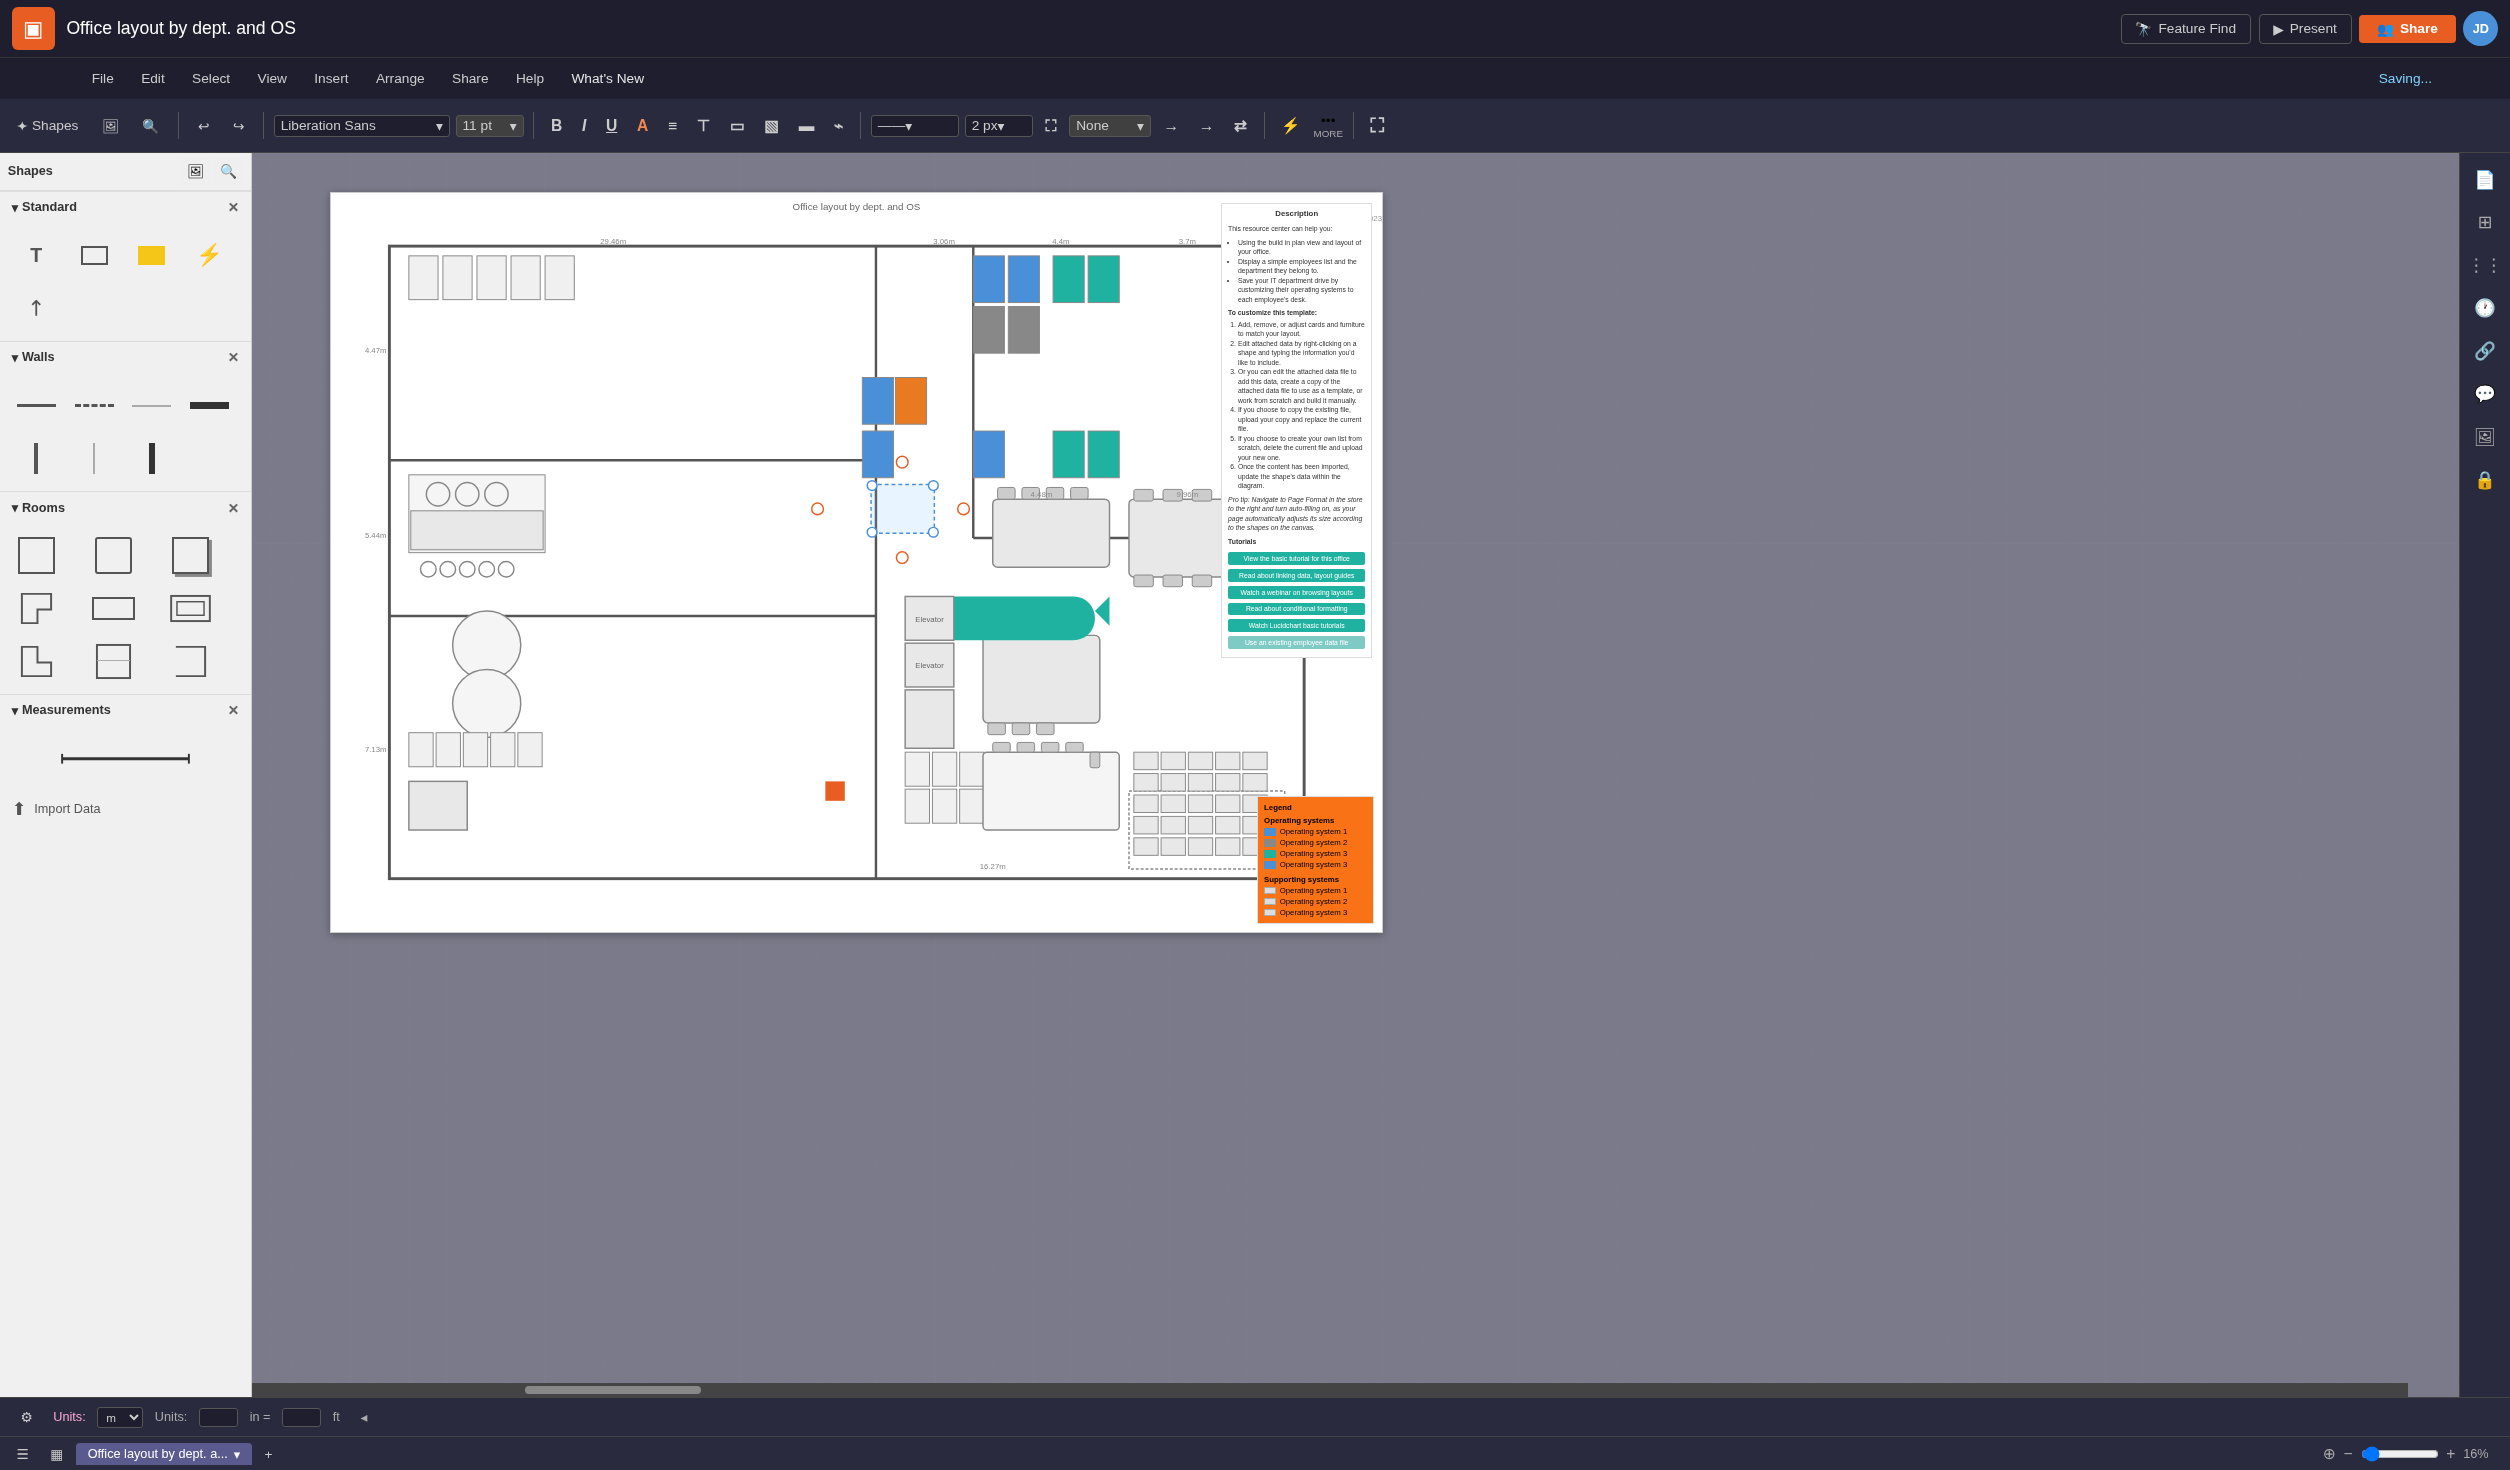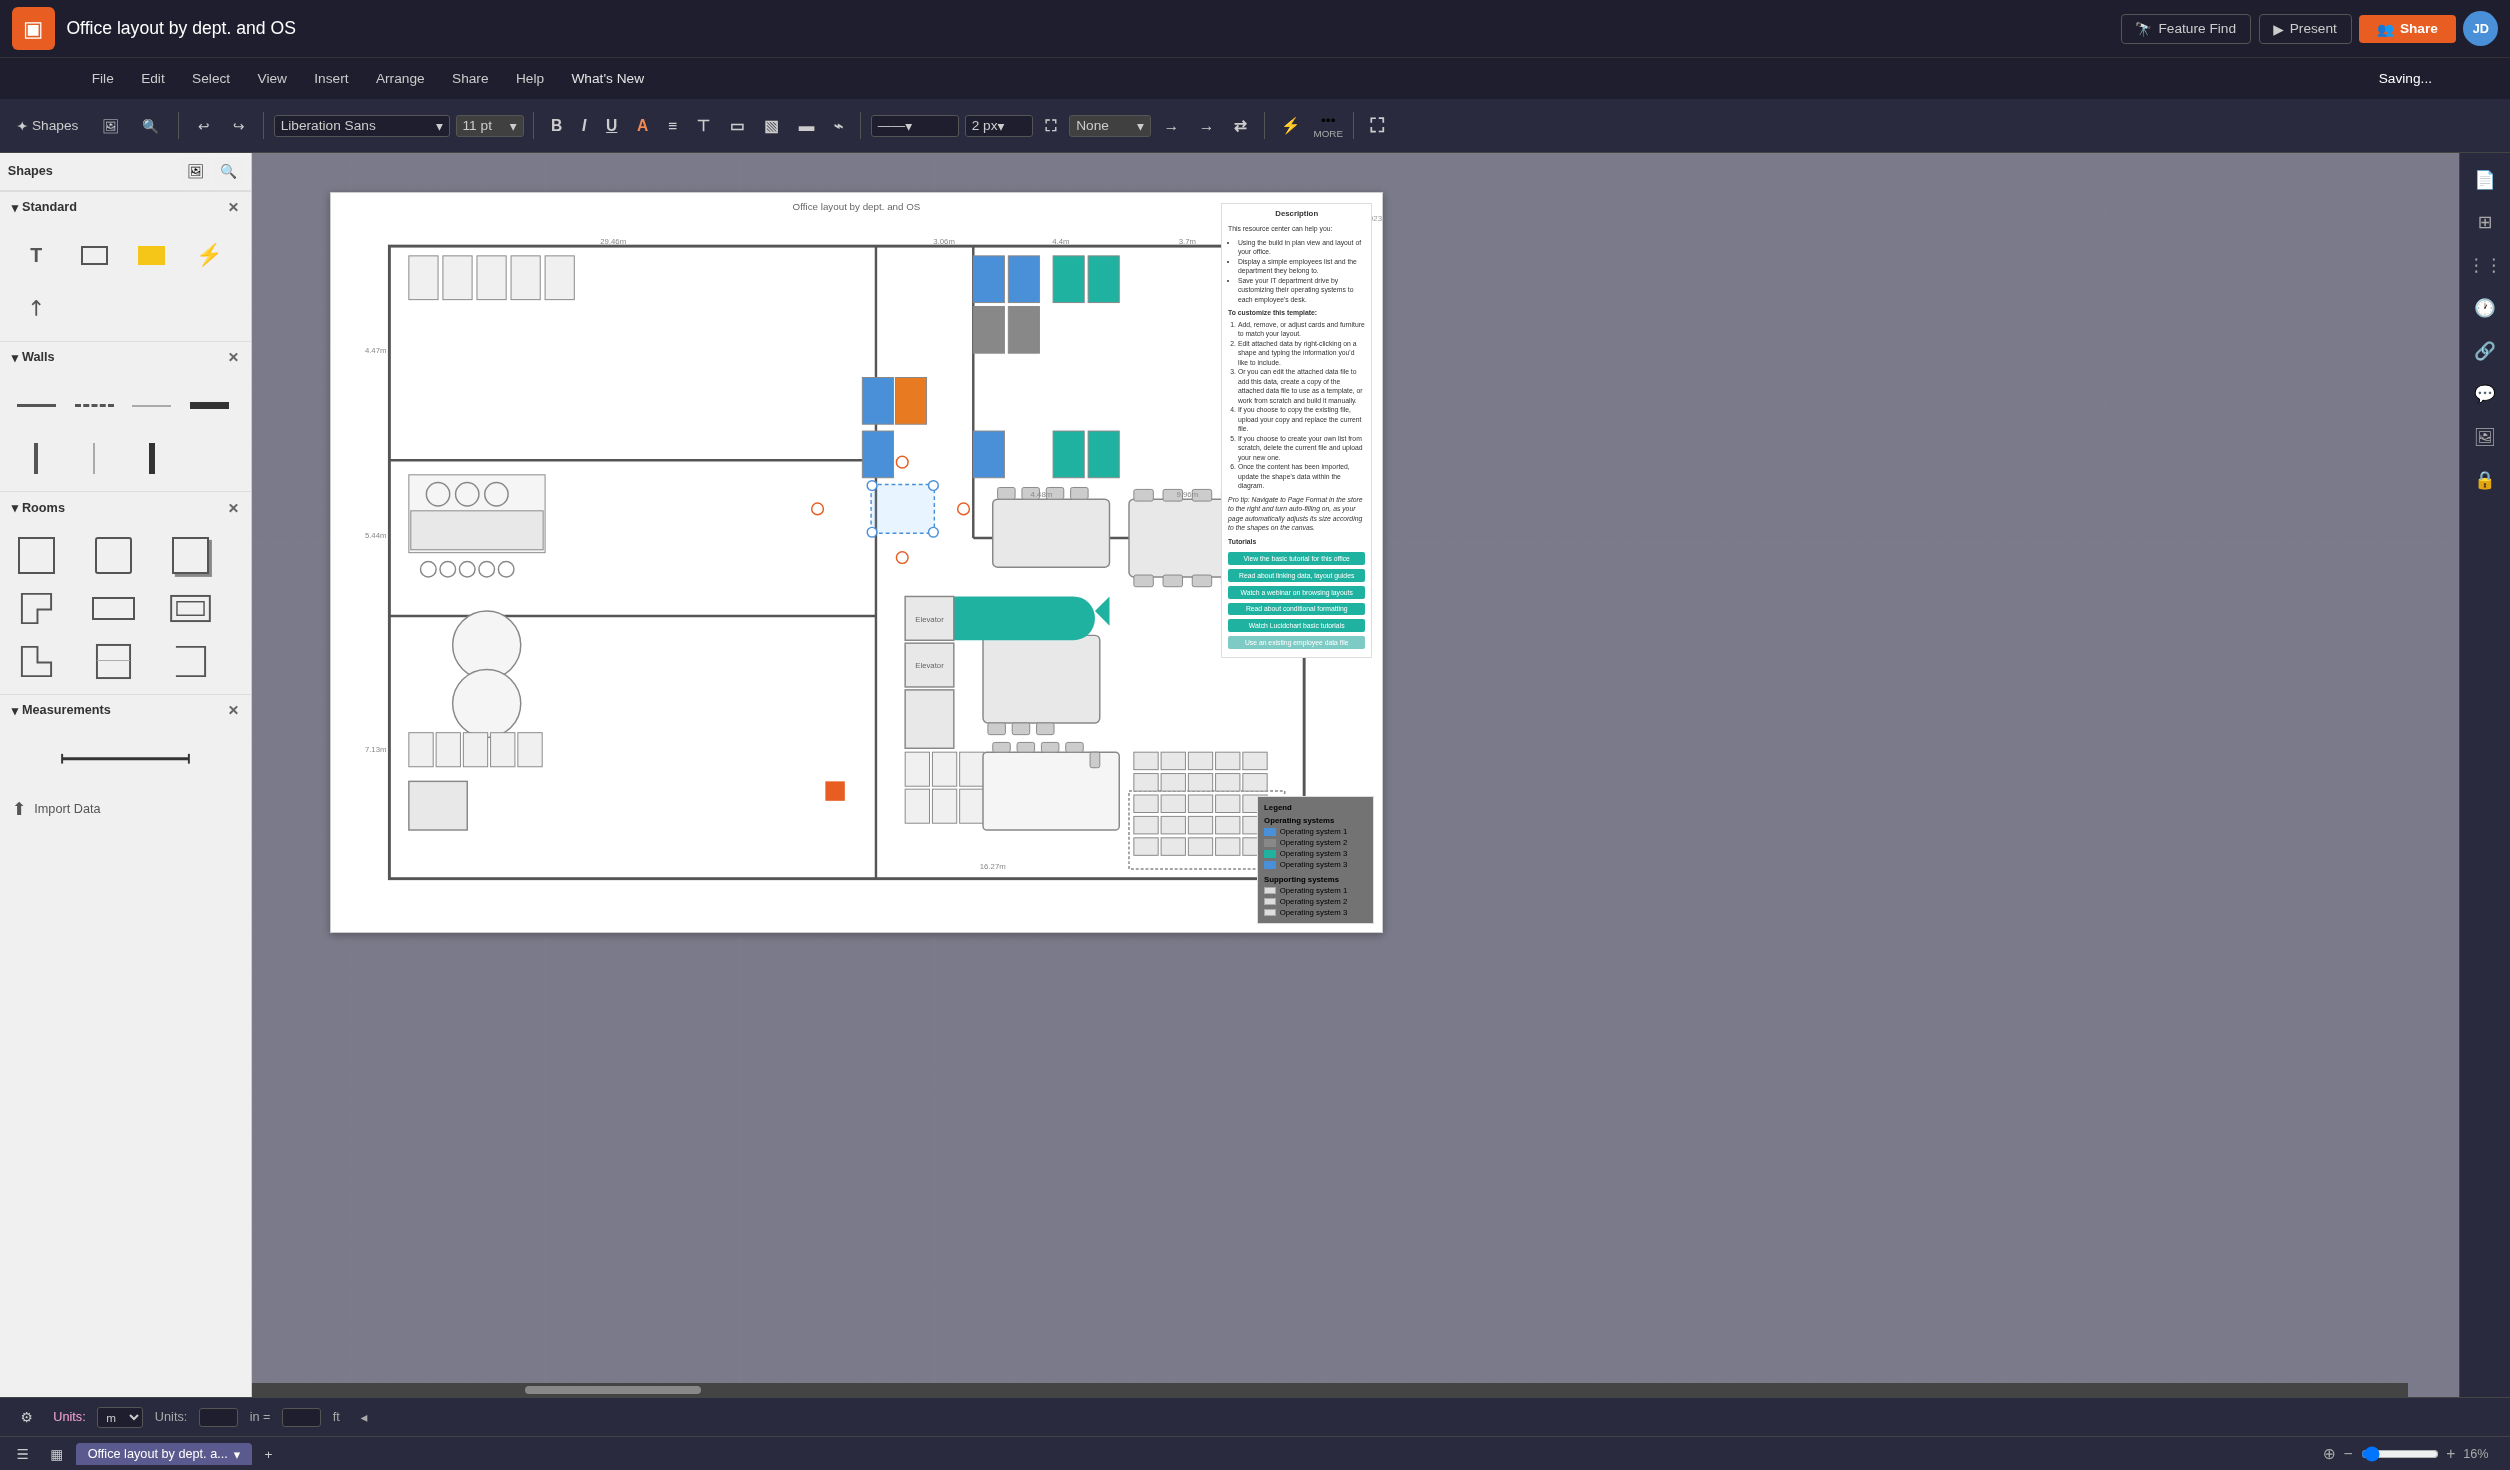--- a/index.html
+++ b/index.html
@@ -164,21 +164,21 @@
       background: #e85d22; border: none;
       color: white; padding: 5.9px 17.6px; border-radius: 3.9px; cursor: pointer; font-size: 13.7px;
       font-weight: bold;
     }
     .user-avatar {
       width: 35px; height: 35px; border-radius: 50%; background: #4a90d9;
       color: white; display: flex; align-items: center; justify-content: center;
       font-size: 12.7px; font-weight: bold; cursor: pointer;
     }
 
-    .saving-text { color: #ffffff; font-size: 13.7px; }
+    .saving-text { color: #7dd3fc; font-size: 13.7px; }
 
     
     .shapes-tools-row {
       display: flex; align-items: center; padding: 3.9px 7.8px; gap: 3.9px;
       border-bottom: 1px solid #ddd;
     }
     .shapes-tool {
       width: 29px; height: 29px; display: flex; align-items: center; justify-content: center;
       cursor: pointer; border: 1px solid transparent; border-radius: 2.9px; font-size: 13.7px;
     }
@@ -710,21 +710,21 @@
           <p style="margin-bottom:3.9px;font-style:italic;">Pro tip: Navigate to Page Format in the store to the right and turn auto-filling on, as your page automatically adjusts its size according to the shapes on the canvas.</p>
           <p style="font-weight:bold;margin-bottom:3.9px;">Tutorials</p>
           <button class="teal-button">View the basic tutorial for this office</button>
           <button class="teal-button">Read about linking data, layout guides</button>
           <button class="teal-button">Watch a webinar on browsing layouts</button>
           <button class="teal-button">Read about conditional formatting</button>
           <button class="teal-button">Watch Lucidchart basic tutorials</button>
           <button class="teal-button-light">Use an existing employee data file</button>
         </div>
 
-        <div style="position:absolute;right:7.8px;bottom:7.8px;width:117px;background:#737373;border:1px solid #ddd;padding:5.9px;font-size:7.8px;">
+        <div style="position:absolute;right:7.8px;bottom:7.8px;width:117px;background:#f97316;border:1px solid #ddd;padding:5.9px;font-size:7.8px;">
           <div style="font-weight:bold;margin-bottom:3.9px;">Legend</div>
           <div style="font-weight:bold;margin-bottom:2px;">Operating systems</div>
           <div style="display:flex;align-items:center;gap:3.9px;margin-bottom:2px;">
             <div style="width:11.7px;height:7.8px;background:#4a90d9;"></div>
             <span>Operating system 1</span>
           </div>
           <div style="display:flex;align-items:center;gap:3.9px;margin-bottom:2px;">
             <div style="width:11.7px;height:7.8px;background:#888;"></div>
             <span>Operating system 2</span>
           </div>

